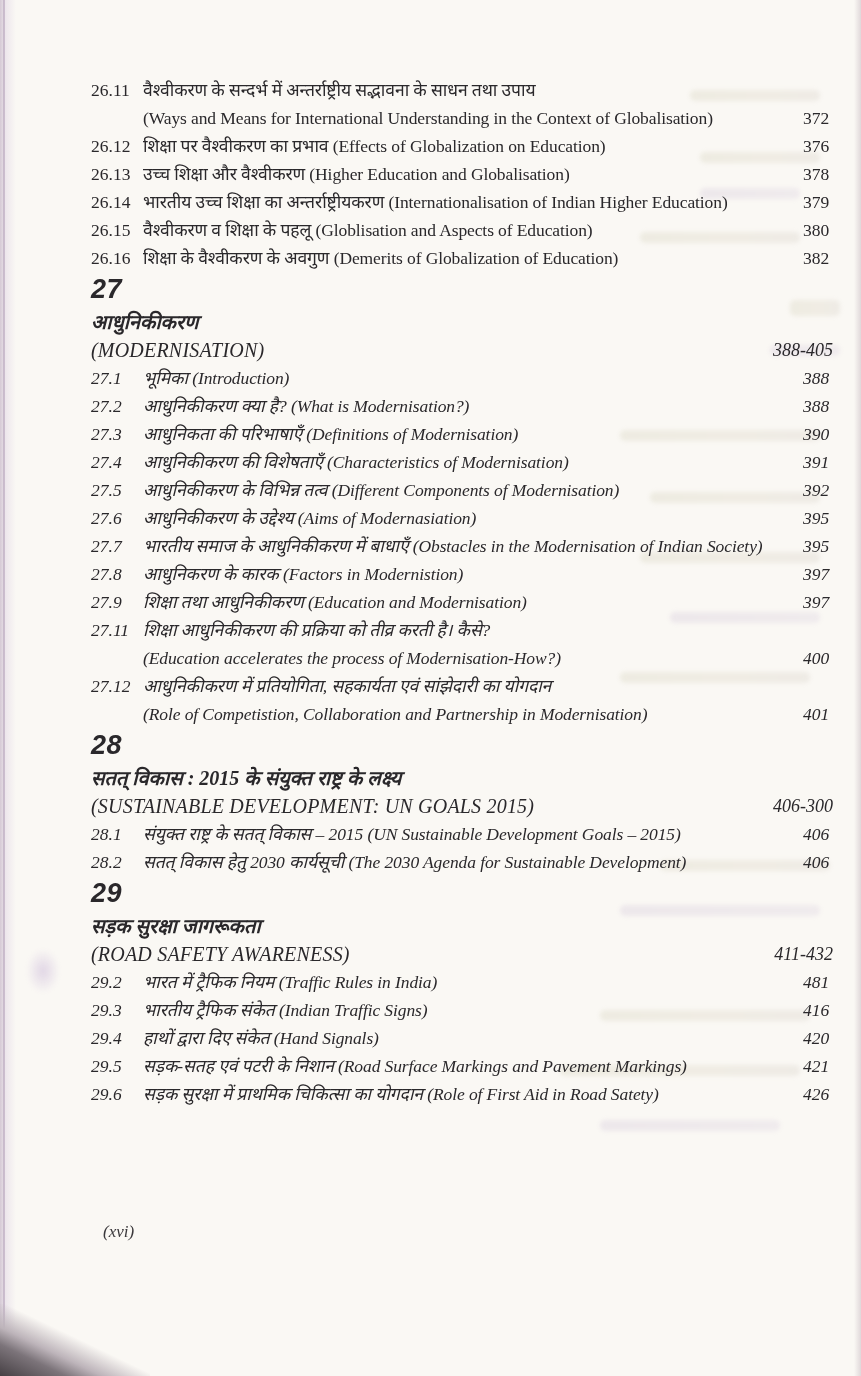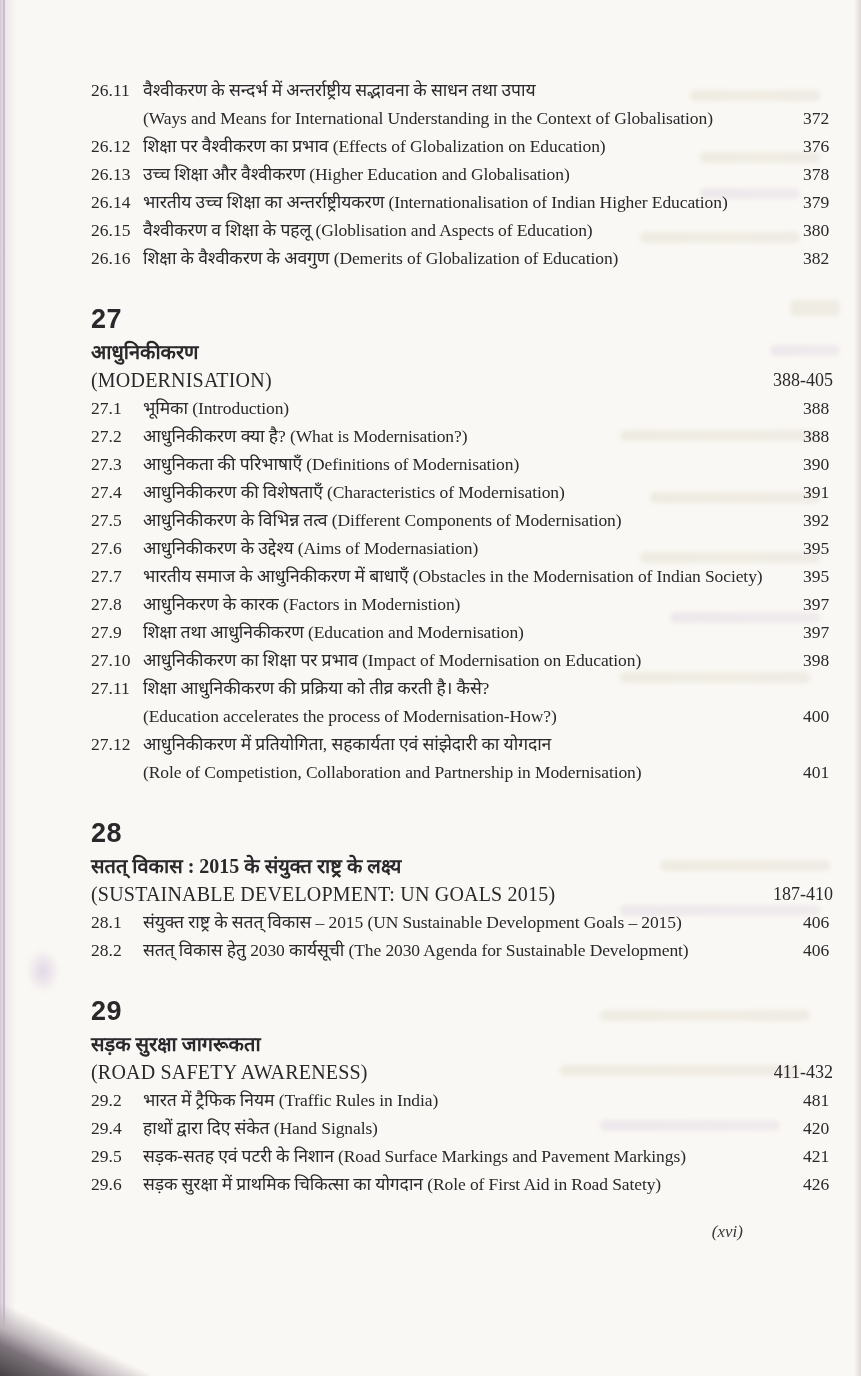--- a/index.html
+++ b/index.html
@@ -36,21 +36,21 @@
   
   .ghost{
     position:absolute;height:11px;border-radius:5px;
     background:linear-gradient(to right,#d6d3bd,#ddd6c4 55%,#d8d2c9);
     opacity:.33;filter:blur(2.2px);
   }
   .ghost.purple{background:linear-gradient(to right,#d4c8da,#dcd2e0);}
   
   .content{position:absolute;left:91px;top:76px;width:742px;}
   .chapter{margin:0;}
-  .chapter + .chapter{margin-top:30px;}
+  .chapter + .chapter{margin-top:0;font-style:italic;}
   .ch-num{
     font-family:"Liberation Sans","DejaVu Sans",sans-serif;
     font-weight:700;font-size:27px;line-height:34px;letter-spacing:.5px;
     margin-bottom:2px;
   }
   .ch-title-hi{font-weight:700;font-size:20px;line-height:28px;}
   .ch-title-en-row{display:flex;align-items:flex-end;font-size:20px;line-height:28px;}
   .ch-title-en{flex:1 1 auto;letter-spacing:.2px;}
   .ch-pages{flex:0 0 auto;margin-left:8px;font-size:18px;}
   .row{display:flex;align-items:flex-start;}
@@ -59,21 +59,21 @@
   }
   .body{flex:1 1 auto;min-width:0;}
   .line{display:flex;align-items:baseline;line-height:28px;}
   .txt{
     flex:1 1 auto;min-width:0;font-size:17.5px;
     white-space:nowrap;overflow:hidden;letter-spacing:-0.1px;
   }
   .pg{flex:0 0 auto;margin-left:8px;font-size:17.5px;text-align:left;min-width:30px;}
   .footer{
     position:absolute;left:103px;top:1222px;width:640px;
-    text-align:right;font-style:italic;font-size:17px;color:#3a383b;
+    text-align:left;font-style:italic;font-size:17px;color:#3a383b;
   }
 </style>
 </head>
 <body>
 
 <div class="edge-left"></div>
 <div class="edge-left-line"></div>
 <div class="edge-right"></div>
 <div class="corner-shadow"></div>
 <div class="smudge"></div>
@@ -245,29 +245,20 @@
           <div class="row">
     <span class="num">27.9</span>
     <div class="body">
               <div class="line">
                 <span class="txt">शिक्षा तथा आधुनिकीकरण (Education and Modernisation)</span>
                 <span class="pg">397</span>
               </div>
             </div>
   </div>
           <div class="row">
-    <span class="num">27.10</span>
-    <div class="body">
-              <div class="line">
-                <span class="txt">आधुनिकीकरण का शिक्षा पर प्रभाव (Impact of Modernisation on Education)</span>
-                <span class="pg">398</span>
-              </div>
-            </div>
-  </div>
-          <div class="row">
     <span class="num">27.11</span>
     <div class="body">
               <div class="line">
                 <span class="txt">शिक्षा आधुनिकीकरण की प्रक्रिया को तीव्र करती है। कैसे?</span>
                 <span class="pg"></span>
               </div>
               <div class="line">
                 <span class="txt">(Education accelerates the process of Modernisation-How?)</span>
                 <span class="pg">400</span>
               </div>
@@ -287,21 +278,21 @@
             </div>
   </div>
         </div>
   </section>
       <section class="chapter">
     <header class="ch-head">
       <div class="ch-num">28</div>
       <div class="ch-title-hi">सतत् विकास : 2015 के संयुक्त राष्ट्र के लक्ष्य</div>
       <div class="ch-title-en-row">
         <span class="ch-title-en">(SUSTAINABLE DEVELOPMENT: UN GOALS 2015)</span>
-        <span class="ch-pages">187-410</span>
+        <span class="ch-pages">406-300</span>
       </div>
     </header>
     <div class="items">
           <div class="row">
     <span class="num">28.1</span>
     <div class="body">
               <div class="line">
                 <span class="txt">संयुक्त राष्ट्र के सतत् विकास – 2015 (UN Sustainable Development Goals – 2015)</span>
                 <span class="pg">406</span>
               </div>
@@ -331,20 +322,29 @@
           <div class="row">
     <span class="num">29.2</span>
     <div class="body">
               <div class="line">
                 <span class="txt">भारत में ट्रैफिक नियम (Traffic Rules in India)</span>
                 <span class="pg">481</span>
               </div>
             </div>
   </div>
           <div class="row">
+    <span class="num">29.3</span>
+    <div class="body">
+              <div class="line">
+                <span class="txt">भारतीय ट्रैफिक संकेत (Indian Traffic Signs)</span>
+                <span class="pg">416</span>
+              </div>
+            </div>
+  </div>
+          <div class="row">
     <span class="num">29.4</span>
     <div class="body">
               <div class="line">
                 <span class="txt">हाथों द्वारा दिए संकेत (Hand Signals)</span>
                 <span class="pg">420</span>
               </div>
             </div>
   </div>
           <div class="row">
     <span class="num">29.5</span>

